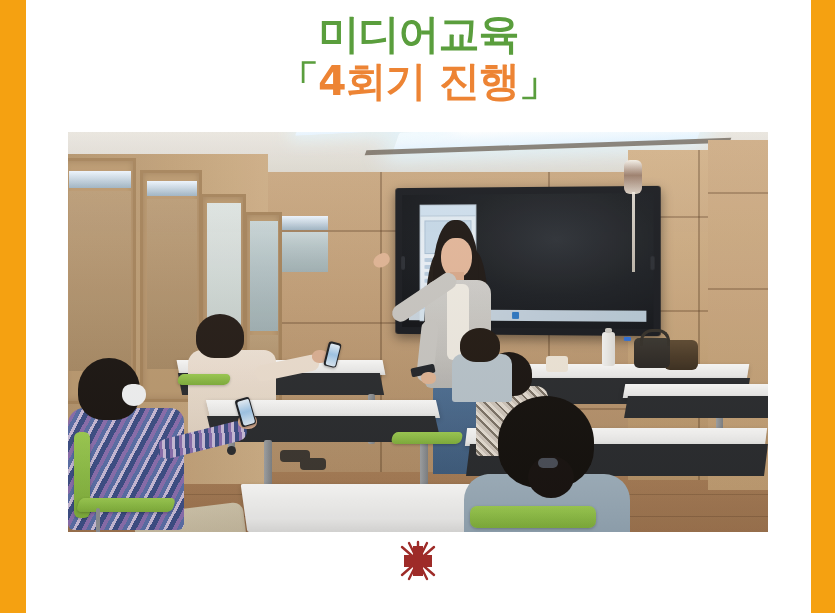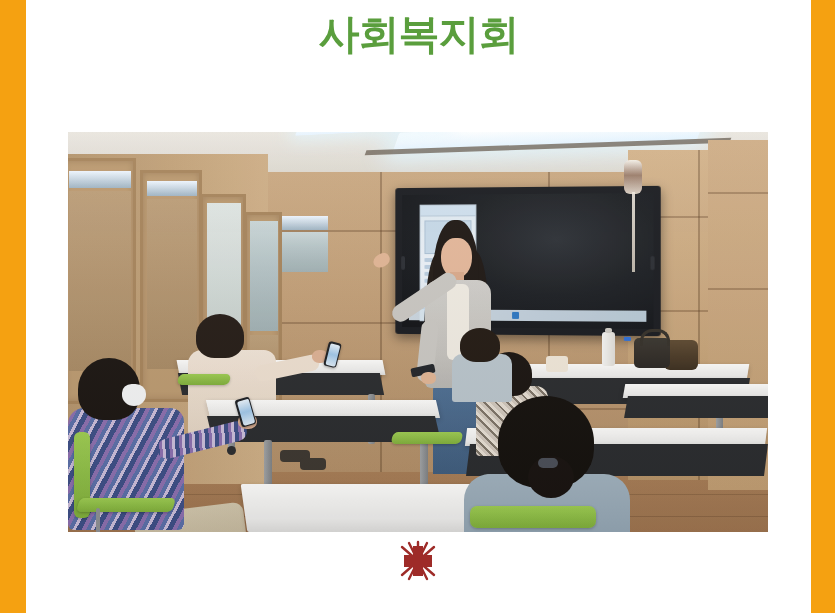--- a/index.html
+++ b/index.html
@@ -236,21 +236,22 @@
 </style>
 </head>
 <body>
 
 <div class="poster">
 
   <div class="edge left"></div>
   <div class="edge right"></div>
 
   <div class="title-block">
-    <div class="title-line1">사회복지회</div>
+    <div class="title-line1">미디어교육</div>
+    <div class="title-line2"><span class="brk">「</span><span class="title-hl">4회기 진행</span><span class="brk">」</span></div>
   </div>
 
   <div class="photo-wrap">
    <div class="photo">
 
     <div class="ceiling"></div>
     <div class="ceil-light"></div>
     <div class="ceil-light2"></div>
     <div class="ceil-rail"></div>
 

